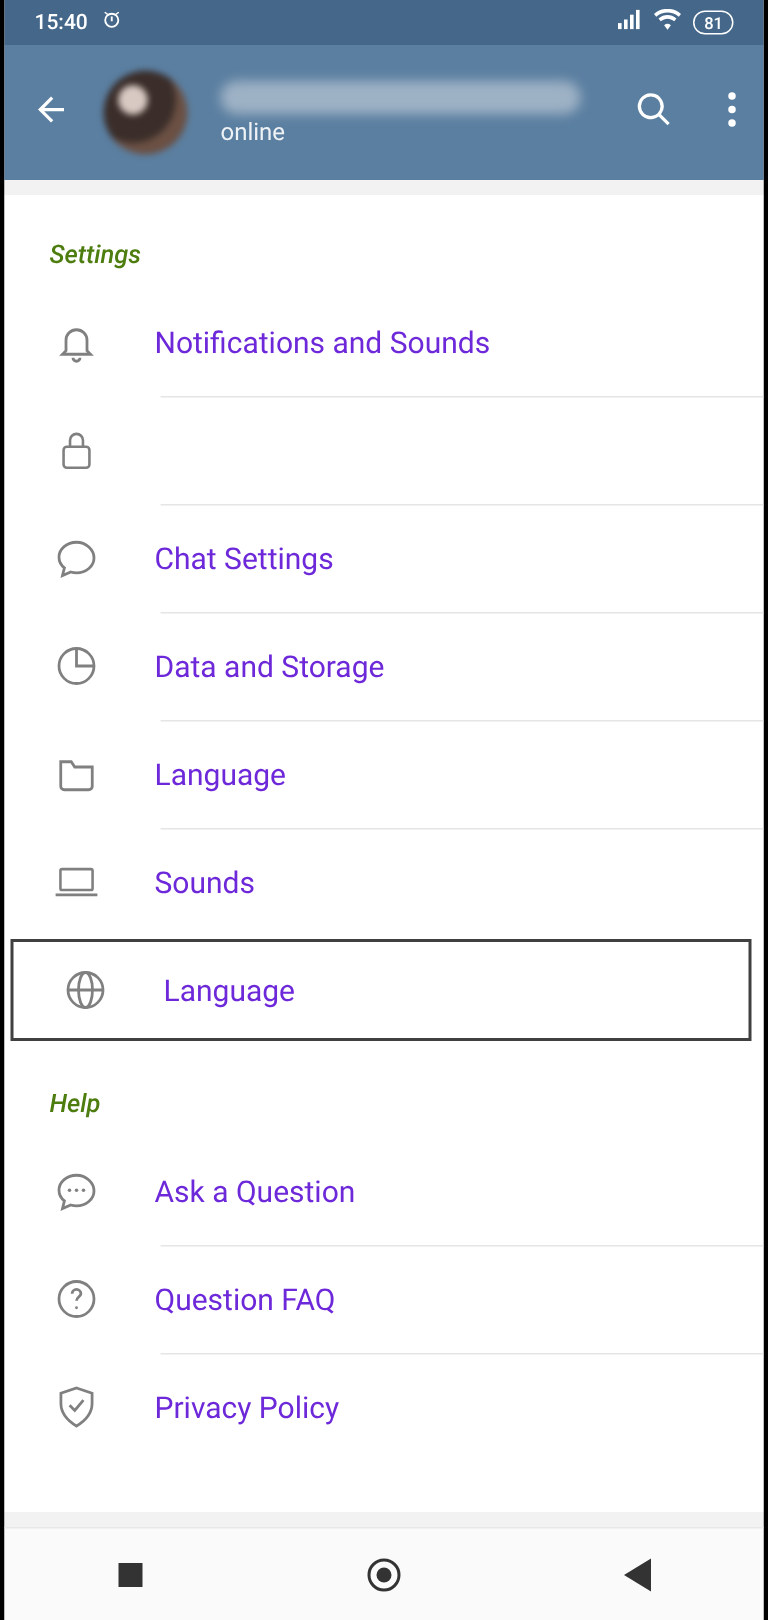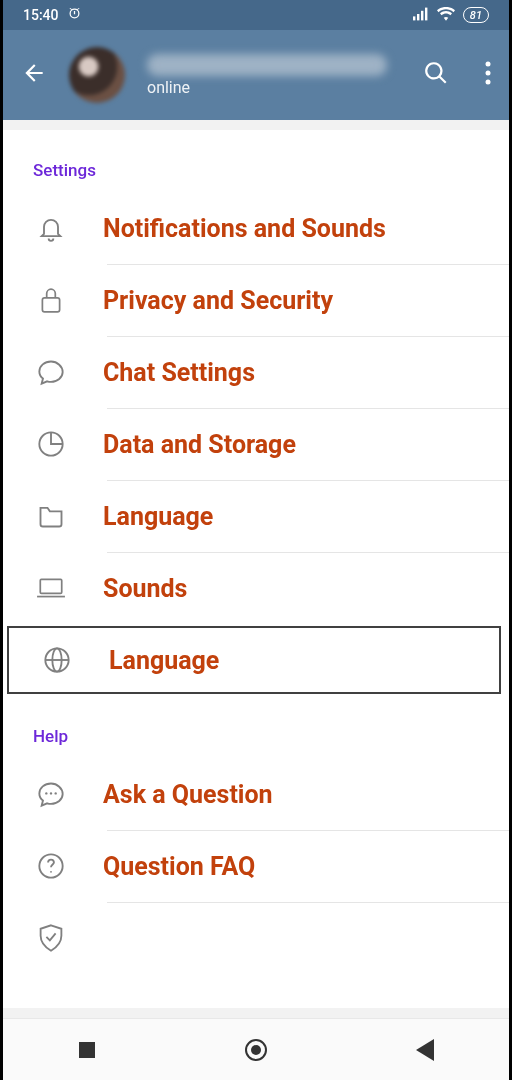--- a/index.html
+++ b/index.html
@@ -26,21 +26,21 @@
     background: #45688a;
     color: #fff;
     display: flex;
     align-items: center;
     padding: 0 20px;
     font-size: 14px;
     font-weight: 500;
   }
   .status-bar .time { margin-right: 8px; }
   .status-bar .alarm-icon { margin-right: auto; }
-  .status-bar .right-icons { display:flex; align-items:center; gap:8px;font-style:italic; }
+  .status-bar .right-icons { display:flex; align-items:center; gap:8px; }
   .status-bar svg { fill:#fff; }
   .batt {
     border:1px solid #fff; border-radius:8px; padding:0 6px; font-size:11px;
     display:inline-flex; align-items:center; height:16px;
   }
 
   .header {
     height: 90px;
     background: #5b7fa1;
     display: flex;
@@ -60,38 +60,39 @@
     background: #9eb2c5;
     border-radius: 11px;
     filter: blur(4px);
   }
   .user-status { color:#ffffff; font-size:16px; opacity:0.9; }
   .header .icon-btn svg { fill:#fff; }
   .section-gap { height: 10px; background:#f2f2f2; }
 
   .content { flex:1; overflow:hidden; background:#fff; position:relative; padding-bottom:10px;}
   .section-title {
-    color:#6d28d9; font-size:17px; font-weight:500;
+    color:#4d7c0f; font-size:17px; font-weight:500;
     padding: 30px 30px 12px 30px;
+    font-style: italic;
   }
   .row {
     display:flex; align-items:center;
     height:72px;
     padding: 0 14px 0 32px;
     gap: 36px;
     position:relative;
   }
   .row + .row::before,
   .row.div-before::before {
     content:""; position:absolute; left:104px; right:0; top:0;
     height:1px; background:#e5e5e5;
   }
   .row .icon-slot { width:32px; display:flex; justify-content:center; }
   .row .icon-slot svg { stroke:#808080; fill:none; }
-  .row .label { font-size:25px; color:#c2410c;font-weight:bold; }
+  .row .label { font-size:20px; color:#6d28d9; }
   .highlight-box {
     border: 2px solid #404040;
     margin: 2px 8px 2px 4px;
   }
   .highlight-box .row { height:64px; }
   .highlight-box .row::before{ display:none;}
 
   .nav-bar {
     height: 62px;
     background:#fafafa;
@@ -177,21 +178,20 @@
       <span class="label">Notifications and Sounds</span>
     </div>
 
     <div class="row">
       <span class="icon-slot">
         <svg width="26" height="28" viewBox="0 0 24 26" stroke-width="1.6">
             <rect x="4" y="11" width="16" height="13" rx="2"></rect>
             <path d="M8 11V7a4 4 0 0 1 8 0v4"></path>
           </svg>
       </span>
-      <span class="label">Privacy and Security</span>
     </div>
 
     <div class="row">
       <span class="icon-slot">
         <svg width="28" height="28" viewBox="0 0 24 24" stroke-width="1.6">
             <path d="M12 3C6.5 3 2 6.8 2 11.5c0 2.4 1.2 4.6 3.1 6.1L4 22l4.7-2c1 .3 2.1.5 3.3.5 5.5 0 10-3.8 10-8.5S17.5 3 12 3z"></path>
           </svg>
       </span>
       <span class="label">Chat Settings</span>
     </div>
@@ -263,20 +263,21 @@
       <span class="label">Question FAQ</span>
     </div>
 
     <div class="row">
       <span class="icon-slot">
         <svg width="28" height="30" viewBox="0 0 24 26" stroke-width="1.6">
             <path d="M12 2l9 3v6c0 6-4 10-9 13C7 21 3 17 3 11V5l9-3z"></path>
             <path d="M8 12l3 3 5-6"></path>
           </svg>
       </span>
+      <span class="label">Privacy Policy</span>
     </div>
 
   </div>
 
   <div class="section-gap"></div>
 
   <div class="nav-bar">
     <div class="nb">
         <div class="sq"></div>
       </div>

